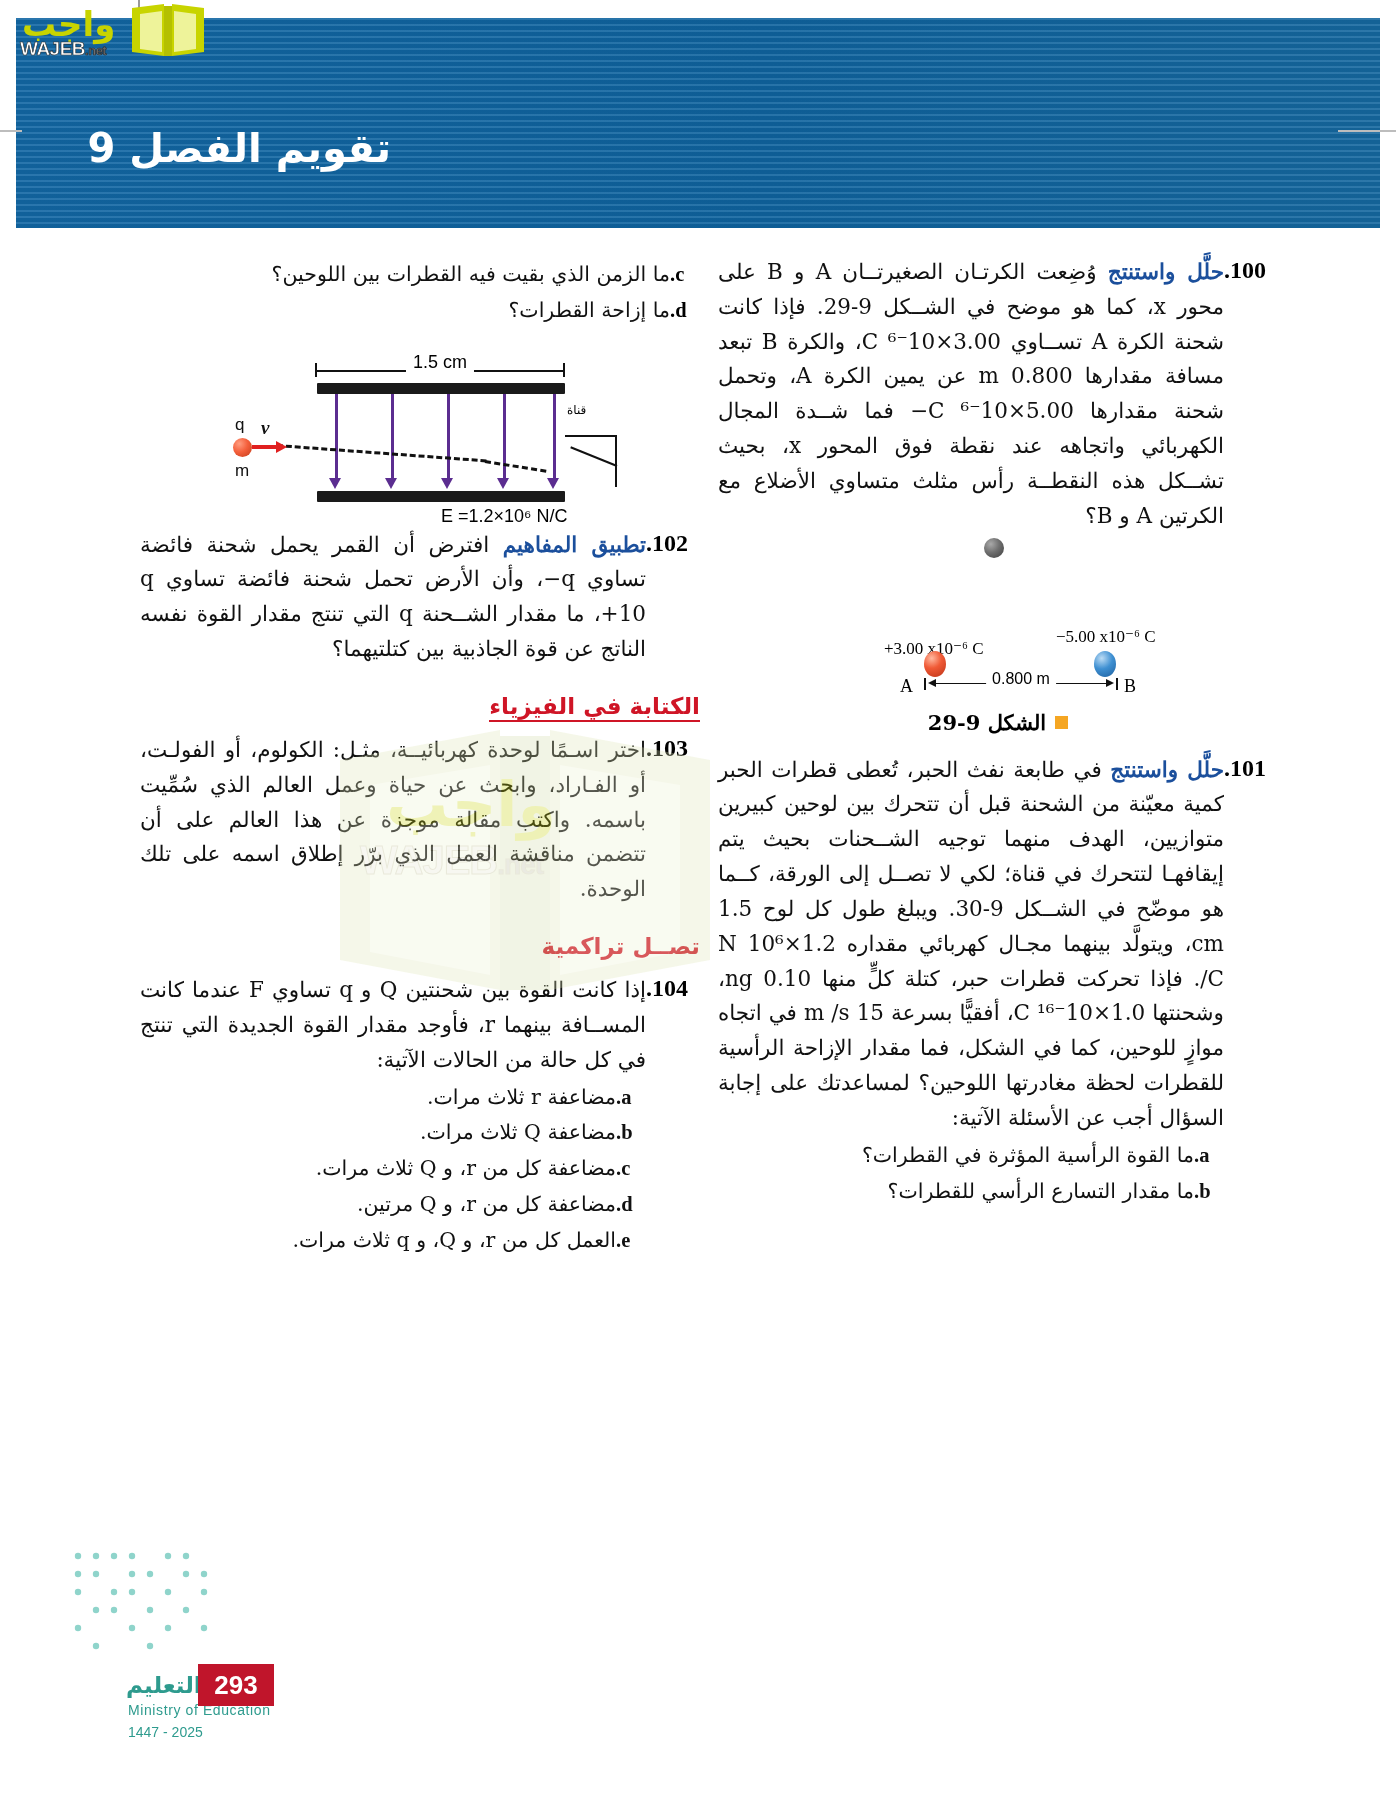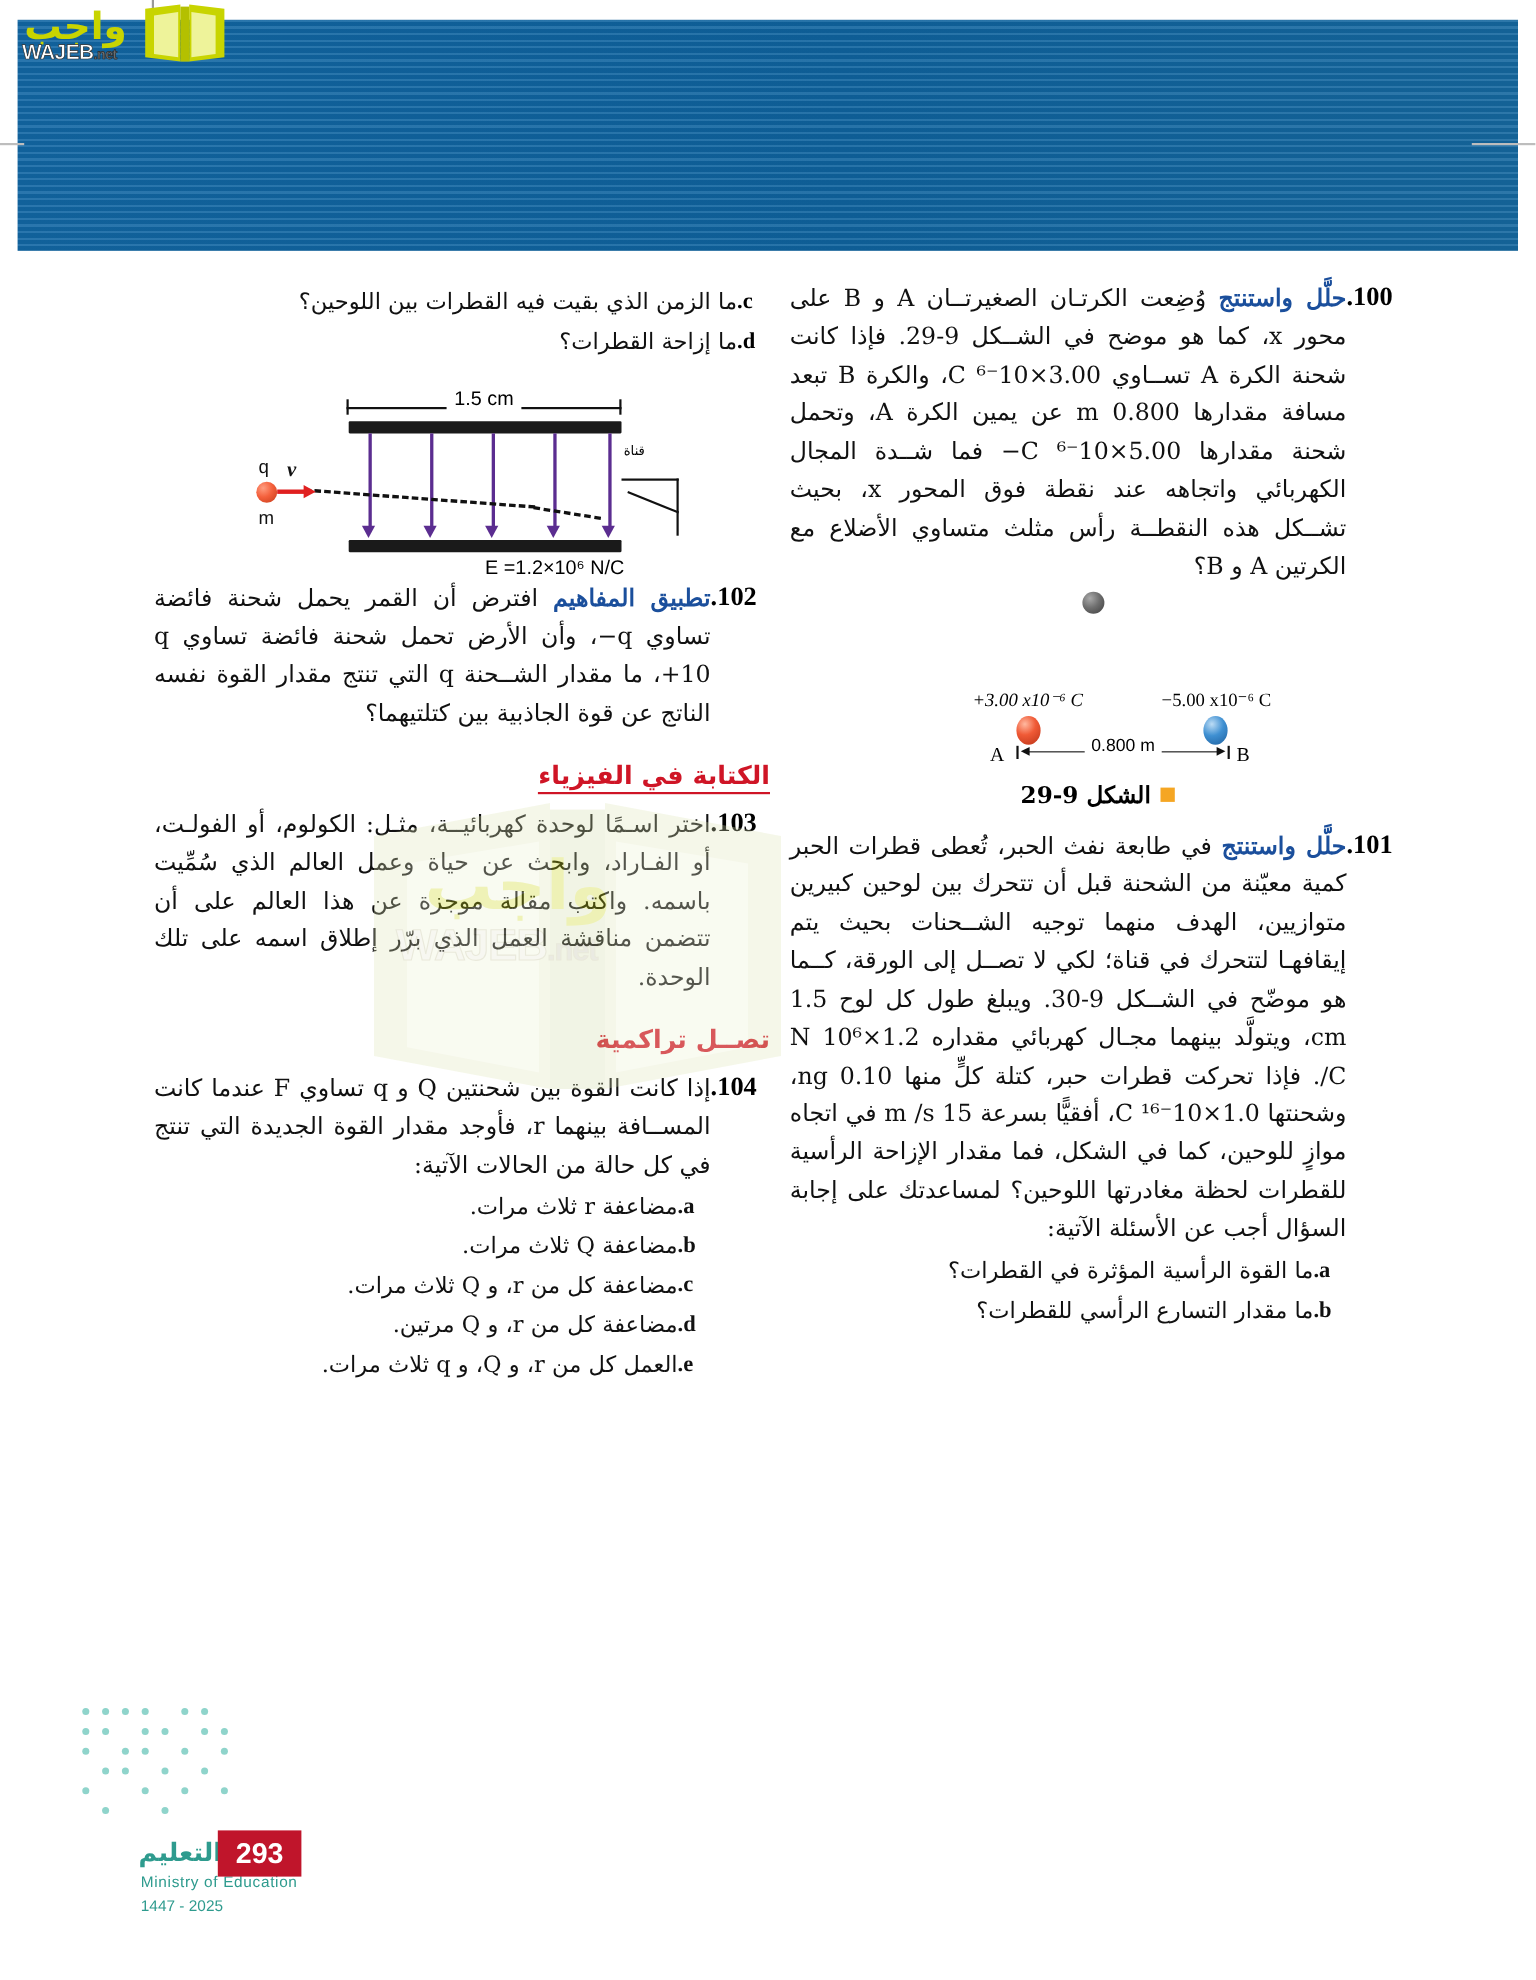--- a/index.html
+++ b/index.html
@@ -177,20 +177,21 @@
   .rule-left{position:absolute;left:0;top:130px;width:22px;height:2px;background:#bdbdbd;}
   .crop-tl{position:absolute;left:138px;top:0;width:1.5px;height:44px;background:#9a9a9a;}
 </style>
 </head>
 <body>
 
 <div class="page-frame">
 
   <div class="header-band"></div>
   <div class="crop-tl"></div>
+  <div class="header-title">تقويم الفصل 9</div>
 
   <div class="logo-wrap">
     <div class="logo-word">واجب</div>
     <div class="logo-sub"><span>WAJEB</span><span class="net">.net</span></div>
     <svg class="logo-book" viewBox="0 0 84 60">
       <path d="M6 6 L38 2 L38 54 L6 50 Z" fill="#c8d400"></path>
       <path d="M46 2 L78 6 L78 50 L46 54 Z" fill="#c8d400"></path>
       <path d="M14 12 L36 9 L36 50 L14 47 Z" fill="#eef39a"></path>
       <path d="M48 9 L70 12 L70 47 L48 50 Z" fill="#eef39a"></path>
       <rect x="38" y="4" width="8" height="50" fill="#b4c000"></rect>
@@ -202,21 +203,21 @@
     <div class="prob">
       <div class="prob-num">.100</div>
       <div class="prob-body">
         <span class="tag-blue">حلَّل واستنتج</span><span> وُضِعت الكرتـان الصغيرتــان A و B على محور x، كما هو موضح في الشــكل 9-29. فإذا كانت شحنة الكرة A تســاوي 3.00×10⁻⁶ C، والكرة B تبعد مسافة مقدارها 0.800 m عن يمين الكرة A، وتحمل شحنة مقدارها 5.00×10⁻⁶ C− فما شــدة المجال الكهربائي واتجاهه عند نقطة فوق المحور x، بحيث تشــكل هذه النقطــة رأس مثلث متساوي الأضلاع مع الكرتين A و B؟</span>
       </div>
     </div>
 
     <div class="fig29">
       <div class="gray-dot" style="left:196px;top:-10px;"></div>
 
-      <div class="chg-lab" style="left:96px;top:78px;font-style:italic;">+3.00 x10⁻⁶ C</div>
+      <div class="chg-lab" style="left:96px;top:90px;">+3.00 x10⁻⁶ C</div>
       <div class="chg-lab" style="left:268px;top:78px;">−5.00 x10⁻⁶ C</div>
 
       <div class="sph-red" style="left:136px;top:103px;"></div>
       <div class="sph-blue" style="left:306px;top:103px;"></div>
 
       <div class="ptlabel" style="left:112px;top:128px;">A</div>
       <div class="ptlabel" style="left:336px;top:128px;">B</div>
 
       <div class="dimline2" style="left:136px;top:130px;width:194px;">
         <div class="tick" style="left:0;"></div>

